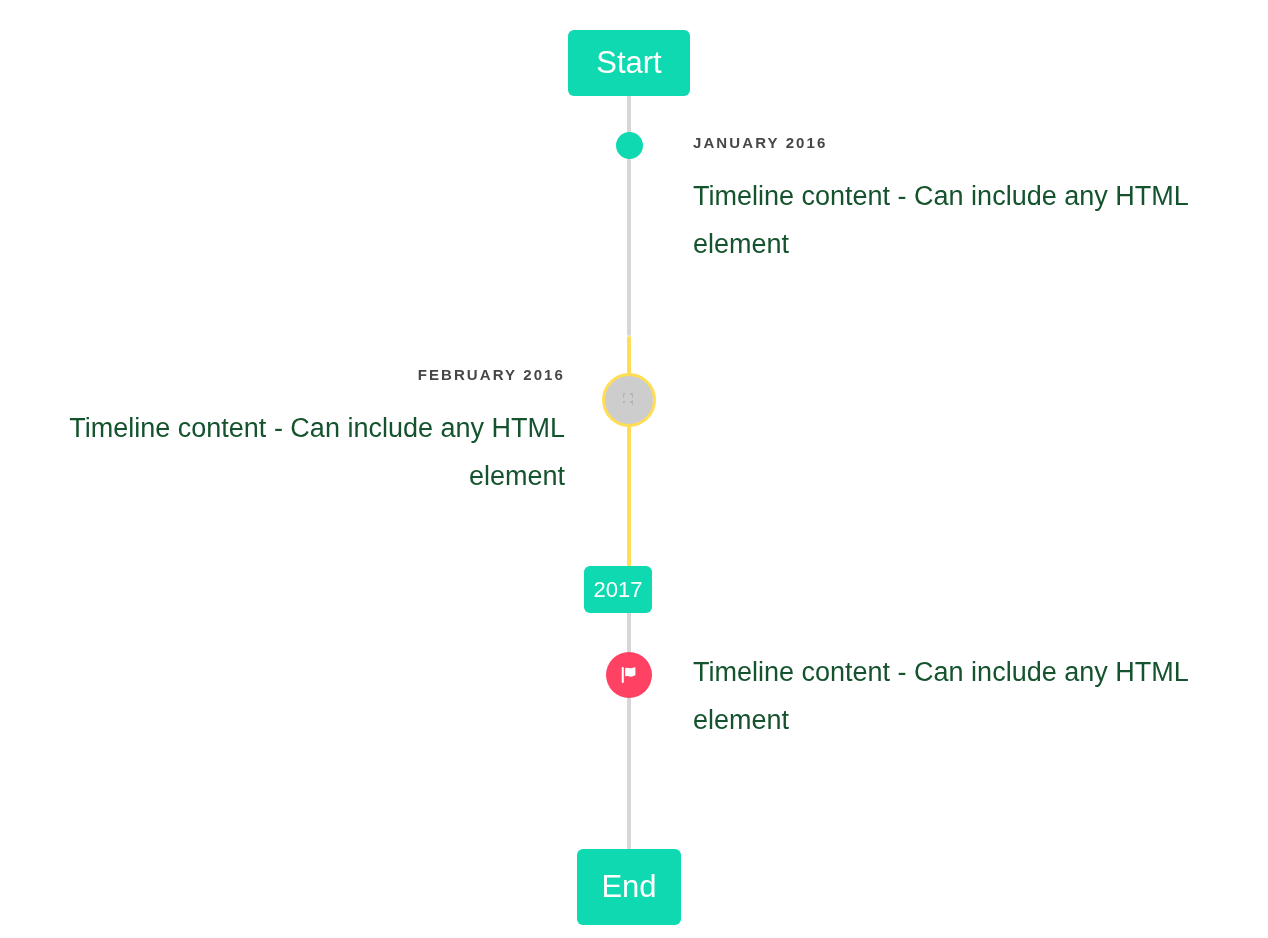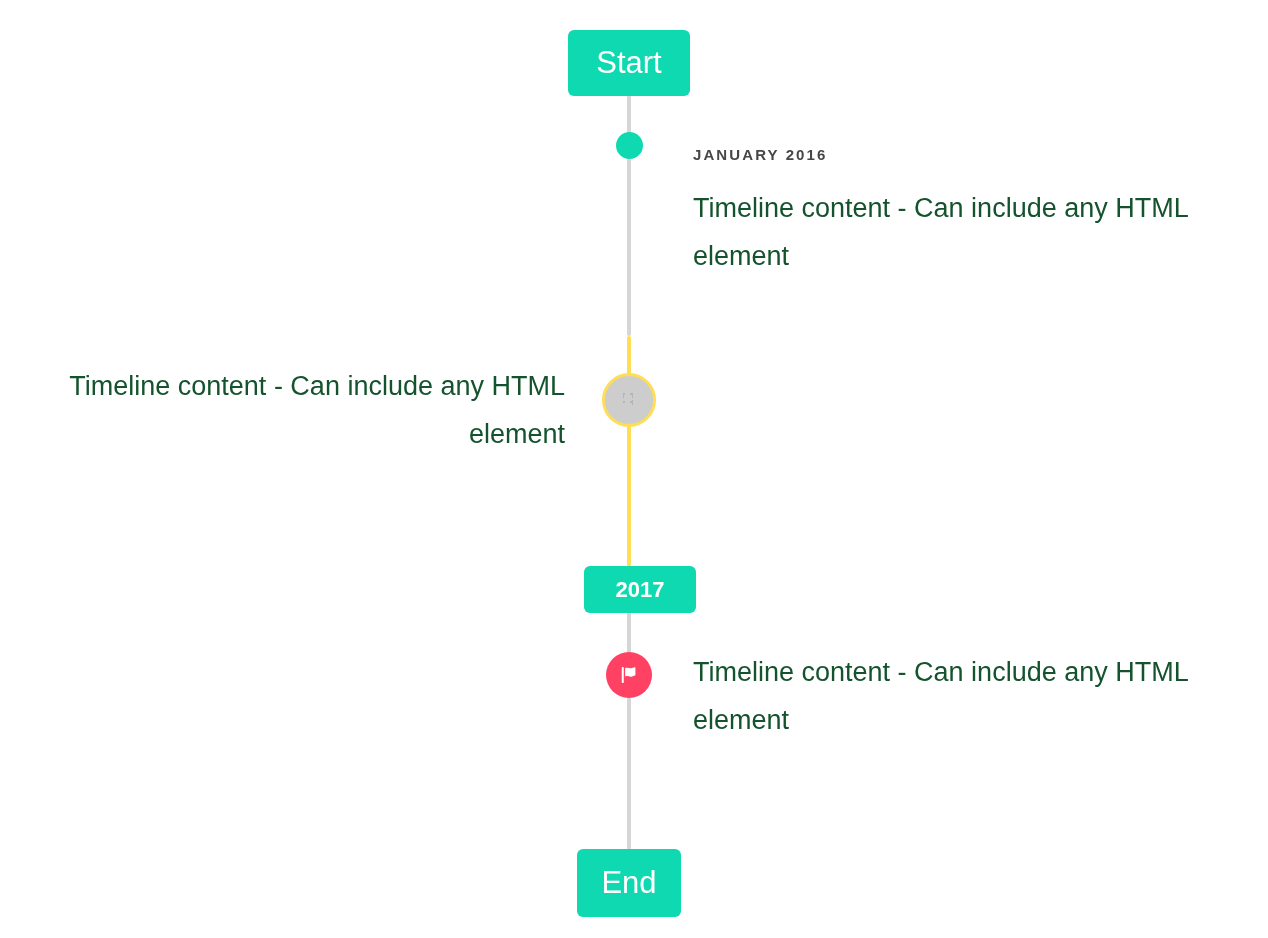--- a/index.html
+++ b/index.html
@@ -60,30 +60,30 @@
     left: 568px;
     top: 30px;
     width: 122px;
     height: 66px;
     font-size: 31px;
     font-weight: 400;
   }
   .cap-mid {
     left: 584px;
     top: 566px;
-    width: 112px;
+    width: 68px;
     height: 47px;
     font-size: 22px;
-    font-weight: 700;
+    font-weight: 400;
   }
   .cap-end {
     left: 577px;
     top: 849px;
     width: 104px;
-    height: 68px;
+    height: 76px;
     font-size: 31px;
     font-weight: 400;
   }
 
   
   .marker {
     position: absolute;
     border-radius: 50%;
     box-sizing: border-box;
     display: flex;
@@ -142,21 +142,21 @@
   .entry-feb  { top: 362px; }
   .entry-mar  { top: 648px; }
 
   .entry-date {
     font-size: 15px;
     font-weight: 700;
     letter-spacing: 2.1px;
     color: #474747;
     text-transform: uppercase;
     line-height: 1.2;
-    margin: 16px 0 20px 0;
+    margin: 4px 0 20px 0;
   }
   .entry-body {
     font-size: 27px;
     font-weight: 400;
     color: #14532d;
     line-height: 1.78;
     margin: 0;
   }
 </style>
 </head>
@@ -187,20 +187,21 @@
         <rect x="11" y="3" width="2" height="2"></rect>
         <rect x="13" y="3" width="1" height="5"></rect>
         <rect x="4" y="11" width="2" height="2"></rect>
         <rect x="11" y="11" width="2" height="2"></rect>
         <rect x="13" y="10" width="1" height="5"></rect>
       </g>
     </svg>
   </div>
 
   <div class="entry entry-left entry-feb">
+    <p class="entry-date">February 2016</p>
     <p class="entry-body">Timeline content - Can include any HTML element</p>
   </div>
 
   <div class="cap cap-mid">
     <span>2017</span>
   </div>
 
   <div class="marker marker-circle-flag">
     <svg class="flag-glyph" viewBox="0 0 24 24" aria-hidden="true">
       <path fill="#ffffff" d="M5.2 3.2c.62 0 1.1.5 1.1 1.1v15.4c0 .6-.48 1.1-1.1 1.1s-1.1-.5-1.1-1.1V4.3c0-.6.48-1.1 1.1-1.1z"></path>

